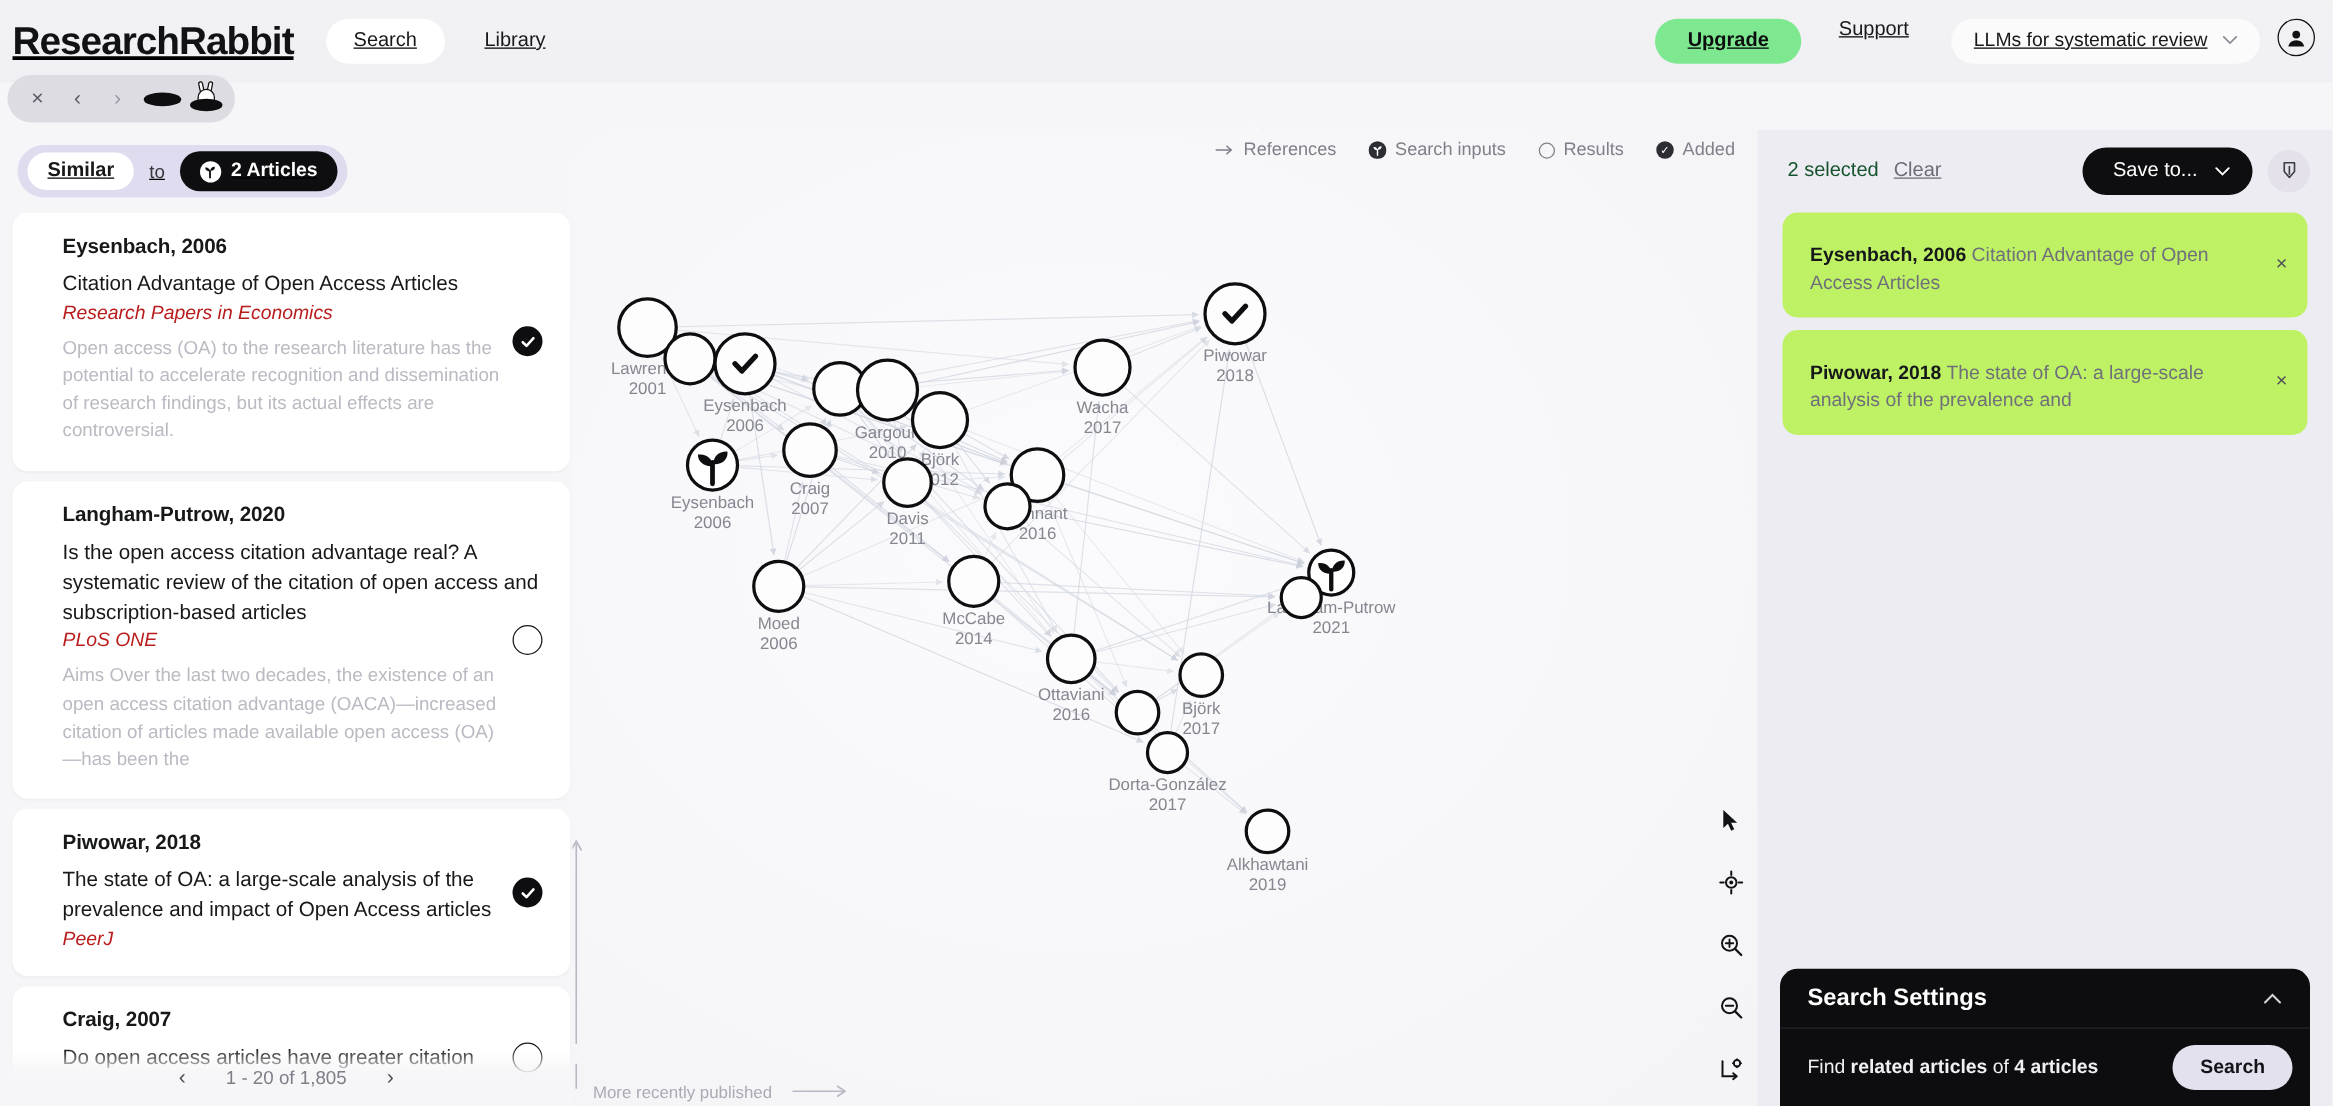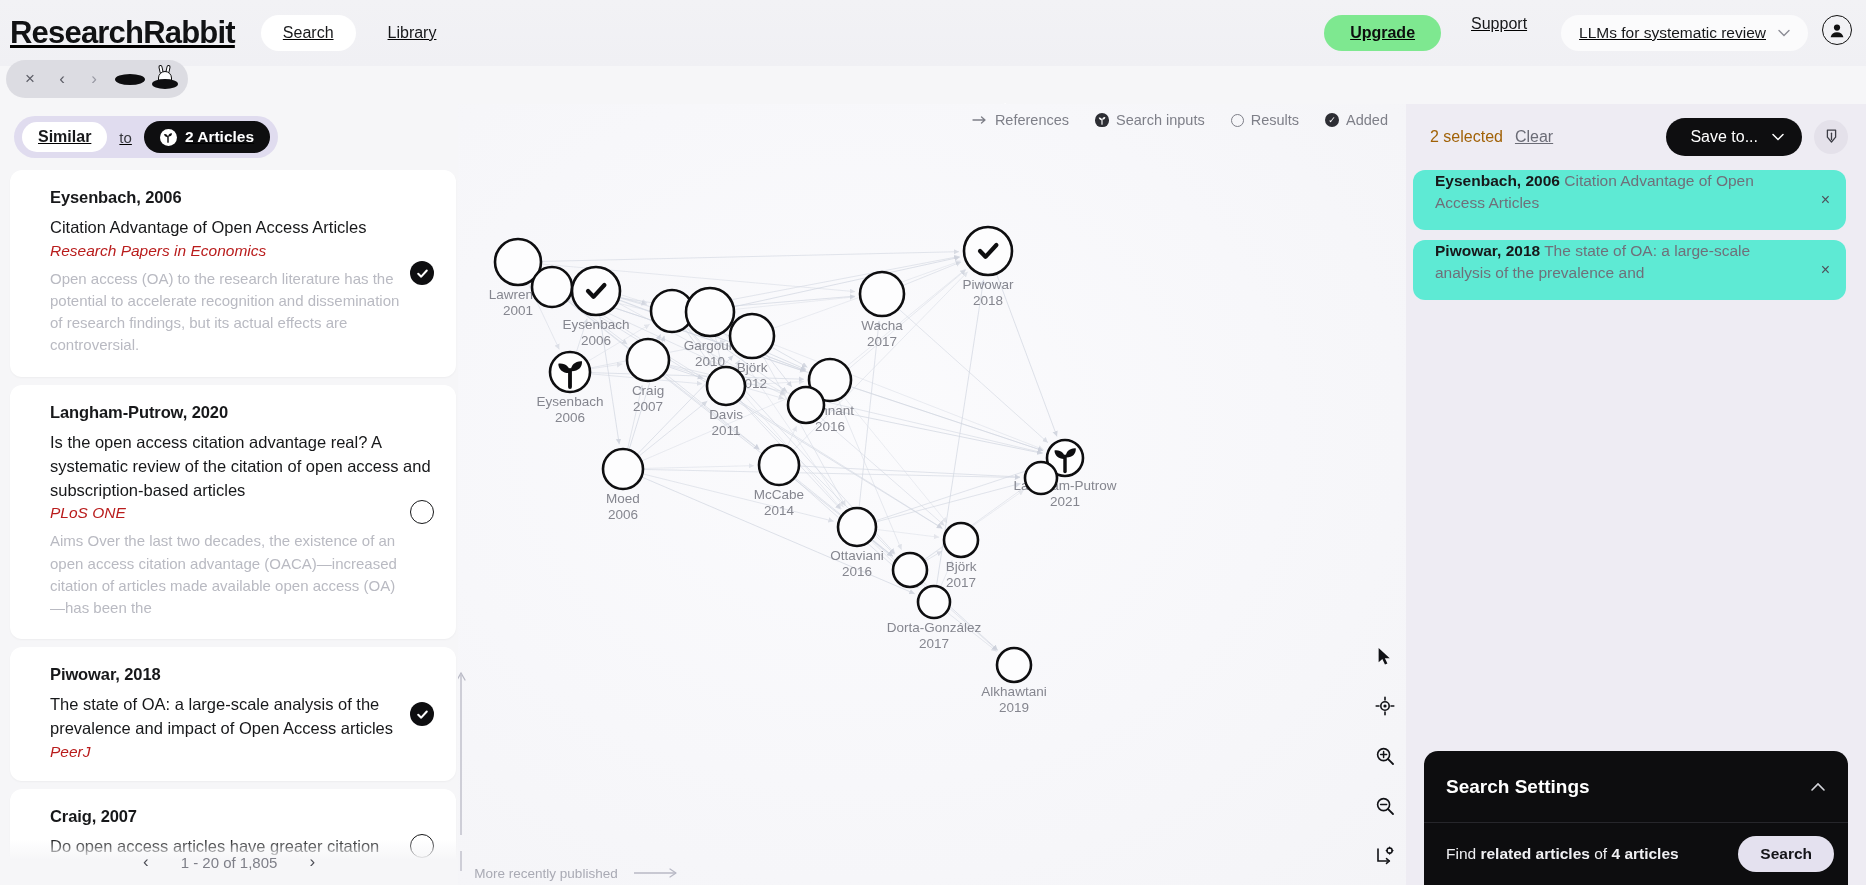--- a/index.html
+++ b/index.html
@@ -164,51 +164,51 @@
     align-items: center;
   }
   .gt { width: 26px; height: 26px; cursor: pointer; display:flex; align-items:center; justify-content:center; }
 
   
   .right-panel {
     position: absolute; top: 104px; right: 0; width: 460px; bottom: 0;
     background: #eeecf3;
   }
   .rp-head { height: 66px; display: flex; align-items: center; padding: 0 18px 0 24px; }
-  .rp-sel { font-size: 16px; color: #a16207; font-weight: 500; }
+  .rp-sel { font-size: 16px; color: #14532d; font-weight: 500; }
   .rp-clear { font-size: 16px; color: #6b6c76; text-decoration: underline; margin-left: 12px; cursor: pointer; }
   .save-btn {
     margin-left: auto; background: #0e0e10; color: #fff; border-radius: 20px;
     padding: 10px 18px 10px 24px; font-size: 16px; font-weight: 400;
     display: flex; align-items: center; gap: 14px; cursor: pointer; border: none;
     font-family: inherit;
   }
   .pin-btn {
     margin-left: 12px; width: 34px; height: 34px; border-radius: 50%;
     background: #e4e1ea; display:flex; align-items:center; justify-content:center; cursor:pointer;
   }
   .sel-card {
-    background: #5eead4; border-radius: 12px; margin: 0 20px 10px 7px;
-    padding: 0 44px 16px 22px; position: relative;
+    background: #bef264; border-radius: 12px; margin: 0 20px 10px 20px;
+    padding: 24px 44px 16px 22px; position: relative;
     font-size: 15.5px; line-height: 1.42;
   }
   .sel-card b { font-weight: 700; color: #17181a; }
   .sel-card span.t { color: #6f707a; }
   .sel-x {
     position: absolute; right: 16px; top: 50%; transform: translateY(-50%);
     font-size: 16px; color: #4f505a; cursor: pointer;
   }
 
   .search-settings {
     position: absolute; left: 18px; right: 18px; bottom: 0;
     background: #0d0d0f; color: #fff;
     border-radius: 14px 14px 0 0; overflow: hidden;
   }
   .ss-head {
-    height: 72px; display: flex; align-items: center; padding: 0 22px;
+    height: 48px; display: flex; align-items: center; padding: 0 22px;
     font-size: 19px; font-weight: 700; border-bottom: 1px solid #26262b;
   }
   .ss-chev { margin-left: auto; font-size: 14px; color: #cfd0d6; cursor: pointer; }
   .ss-body { height: 62px; display: flex; align-items: center; padding: 0 14px 0 22px; }
   .ss-text { font-size: 15.5px; color: #f0f0f3; }
   .ss-text b { font-weight: 700; }
   .ss-search {
     margin-left: auto; background: #e4e1ef; color: #141418; font-weight: 600;
     font-size: 15.5px; border-radius: 18px; padding: 9px 22px; border: none;
     cursor: pointer; font-family: inherit;

